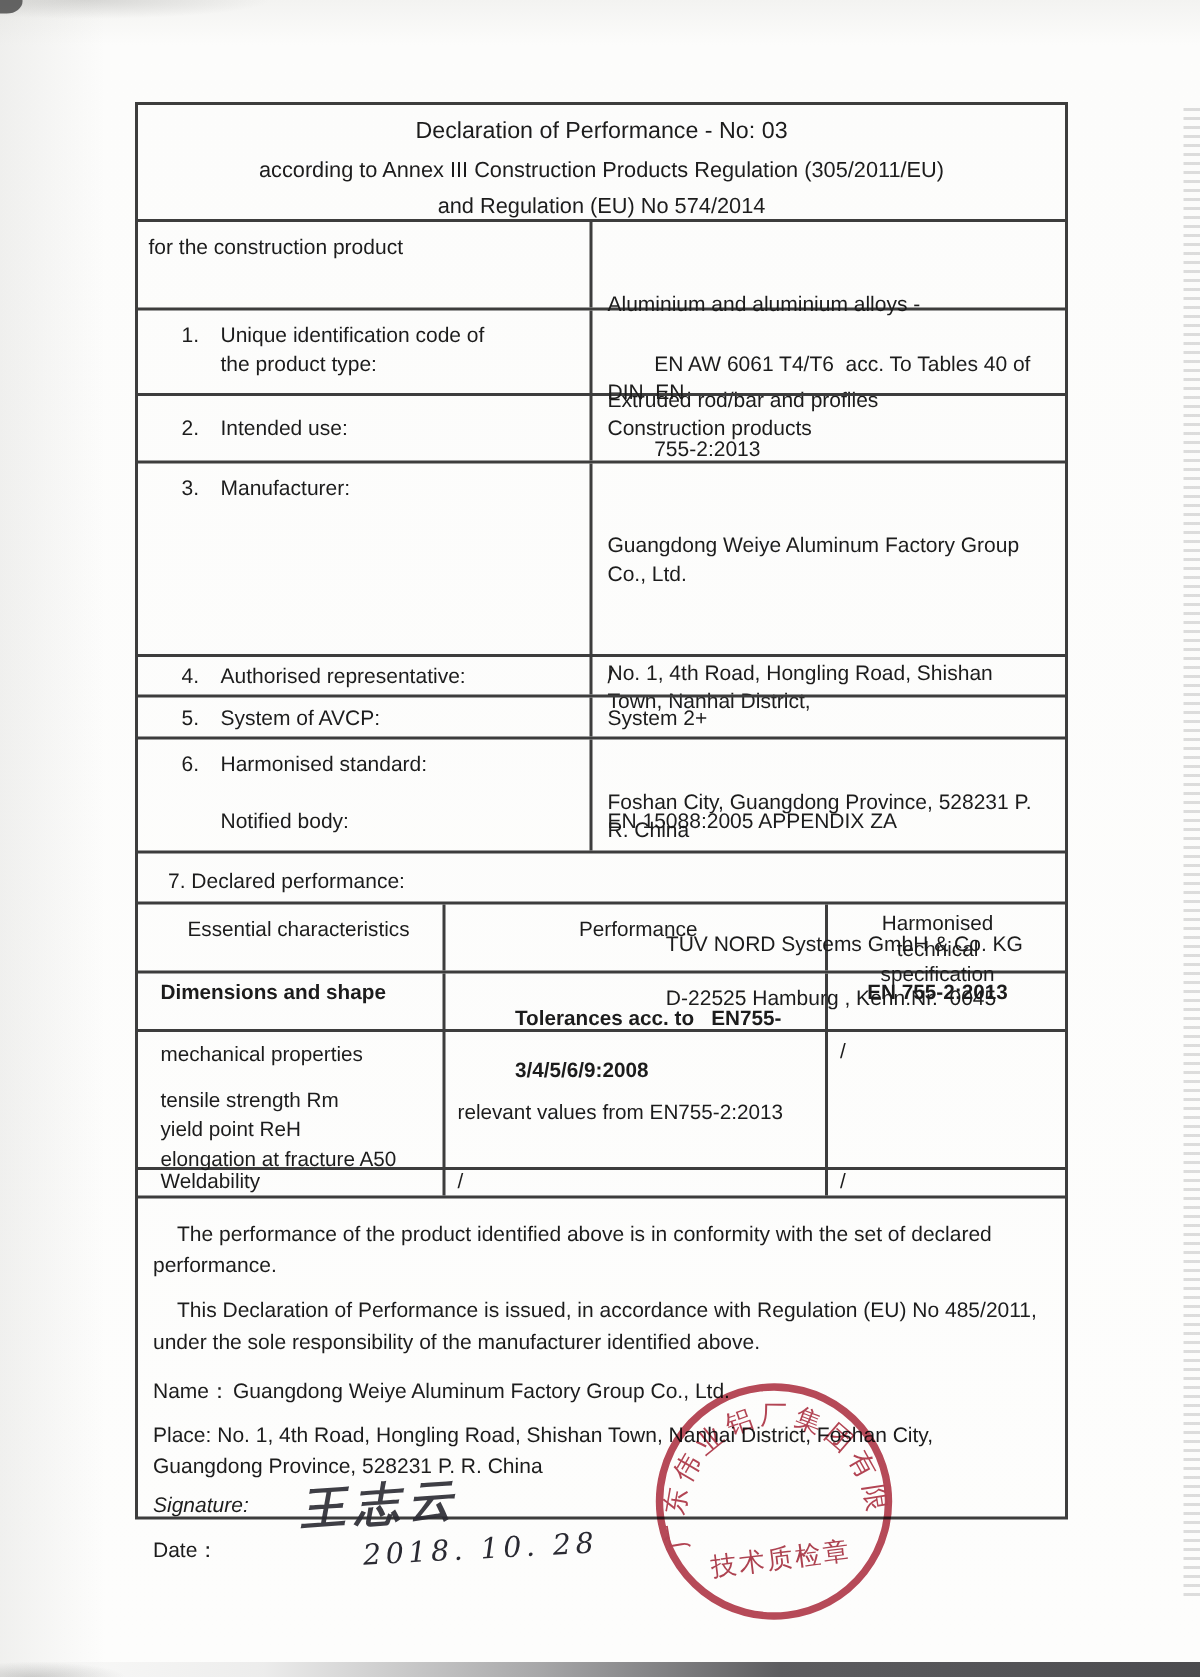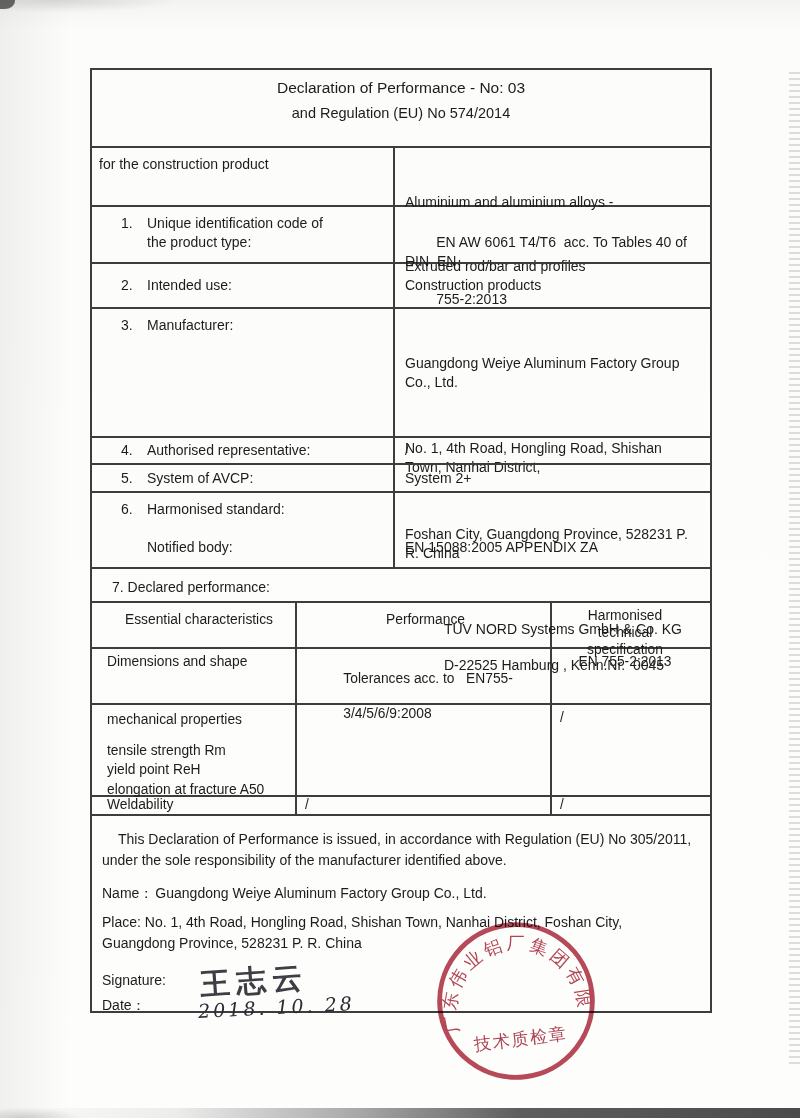--- a/index.html
+++ b/index.html
@@ -66,39 +66,39 @@
   
   .ptable{box-sizing:border-box;border-bottom:2px solid #3d3d3d;font-size:13.8px;}
   .prow{display:flex;box-sizing:border-box;border-bottom:2px solid #3d3d3d;}
   .prow:last-child{border-bottom:none;}
   .pc1{width:205px;flex:none;border-right:2px solid #3d3d3d;box-sizing:border-box;padding:4px 4px 2px 15px;}
   .pc2{width:255px;flex:none;border-right:2px solid #3d3d3d;box-sizing:border-box;padding:4px 4px 2px 8px;white-space:pre-wrap;}
   .pc3{flex:1;box-sizing:border-box;padding:4px 20px 2px 8px;}
   .phead{height:46px;}
   .phead .pc1,.phead .pc2,.phead .pc3{text-align:center;padding-top:8px;}
   .phead .pc3{padding-top:4px;line-height:1.25;}
-  .pdims{height:56px;}
+  .pdims{height:39px;font-weight:bold;}
   .pdims .pc2{line-height:1.25;}
   .pdims .pc3{text-align:center;}
   .pmech{height:92px;}
   .pmech .pc1{line-height:19.5px;padding-top:5px;}
   .pmech .mp-title{margin-bottom:11px;}
   .pmech .pc2{line-height:19.5px;padding-top:5px;}
   .tgrid{display:grid;grid-template-columns:128px 1fr;}
   .pweld{height:17px;}
   .pweld .pc1,.pweld .pc2,.pweld .pc3{padding-top:0;line-height:16px;}
 
   
   .closing{padding:4px 14px 0 10px;font-size:14px;line-height:21px;position:relative;}
   .closing p{margin:9px 0 0 0;text-indent:16px;}
   .nline{margin-top:12px;}
   .nline .lbl{margin-right:2px;}
   .pline{margin-top:8px;}
-  .sigline{margin-top:11px;display:flex;align-items:center;height:30px;}
-  .dateline{display:flex;align-items:flex-start;height:26px;}
+  .sigline{margin-top:0;display:flex;align-items:center;height:30px;font-style:italic;}
+  .dateline{display:flex;align-items:flex-end;height:26px;gap:44px;}
   .script{font-family:"DejaVu Serif",serif;color:#2a2a32;}
   .sig-script{font-size:30px;margin-left:34px;transform:rotate(-4deg);letter-spacing:6px;font-weight:bold;opacity:.9;}
   .date-script{font-size:19px;font-style:italic;margin-left:52px;transform:rotate(-3deg);letter-spacing:3px;margin-top:2px;}
 
   
   .stamp{position:absolute;left:430px;top:915px;width:172px;height:172px;
     transform:rotate(-7deg);mix-blend-mode:multiply;opacity:.92;z-index:5;}
   .seal-ring{fill:none;stroke:#b23a4b;stroke-width:4.6px;}
   .seal-arc-text{fill:#ae3445;font-size:16.5px;letter-spacing:3.5px;font-family:"DejaVu Sans",sans-serif;}
   .seal-center-text{fill:#a83242;font-size:16px;letter-spacing:1.5px;font-family:"DejaVu Sans",sans-serif;}
@@ -111,20 +111,21 @@
   <div class="left-shade"></div>
   <div class="corner-mark"></div>
   <div class="right-page-edge"></div>
   <div class="bottom-noise"></div>
   <div class="bottom-strip"></div>
 
   <div class="doc">
 
     <div class="row title-block">
       <div class="t1">Declaration of Performance - No: 03</div>
+      <div class="t2">according to Annex III Construction Products Regulation (305/2011/EU)</div>
       <div class="t3">and Regulation (EU) No 574/2014</div>
     </div>
 
     <div class="row split product-row">
       <div class="cell lab">for the construction product</div>
       <div class="cell val">
         <div>Aluminium and aluminium alloys -</div>
         <div>Extruded rod/bar and profiles</div>
       </div>
     </div>
@@ -216,33 +217,35 @@
       </div>
 
       <div class="prow pmech">
         <div class="pc1">
           <div class="mp-title">mechanical properties</div>
           <div>tensile strength Rm</div>
           <div>yield point ReH</div>
           <div>elongation at fracture A50</div>
         </div>
         <div class="pc2">
+          <div>relevant values from EN755-2:2013</div>
         </div>
         <div class="pc3">/</div>
       </div>
 
       <div class="prow pweld">
         <div class="pc1">Weldability</div>
         <div class="pc2">/</div>
         <div class="pc3">/</div>
       </div>
     </div>
 
     <div class="closing">
-      <p>This Declaration of Performance is issued, in accordance with Regulation (EU) No 305/2011, under the sole responsibility of the manufacturer identified above.</p>
+      <p>The performance of the product identified above is in conformity with the set of declared performance.</p>
+      <p>This Declaration of Performance is issued, in accordance with Regulation (EU) No 485/2011, under the sole responsibility of the manufacturer identified above.</p>
       <div class="nline">
         <span class="lbl">Name：</span><span>Guangdong Weiye Aluminum Factory Group Co., Ltd.</span>
       </div>
       <div class="pline">
         <span class="lbl">Place:</span>
         <span>No. 1, 4th Road, Hongling Road, Shishan Town, Nanhai District, Foshan City, Guangdong Province, 528231 P. R. China</span>
       </div>
       <div class="sigline">
         <span>Signature:</span>
         <span class="script sig-script">王志云</span>

